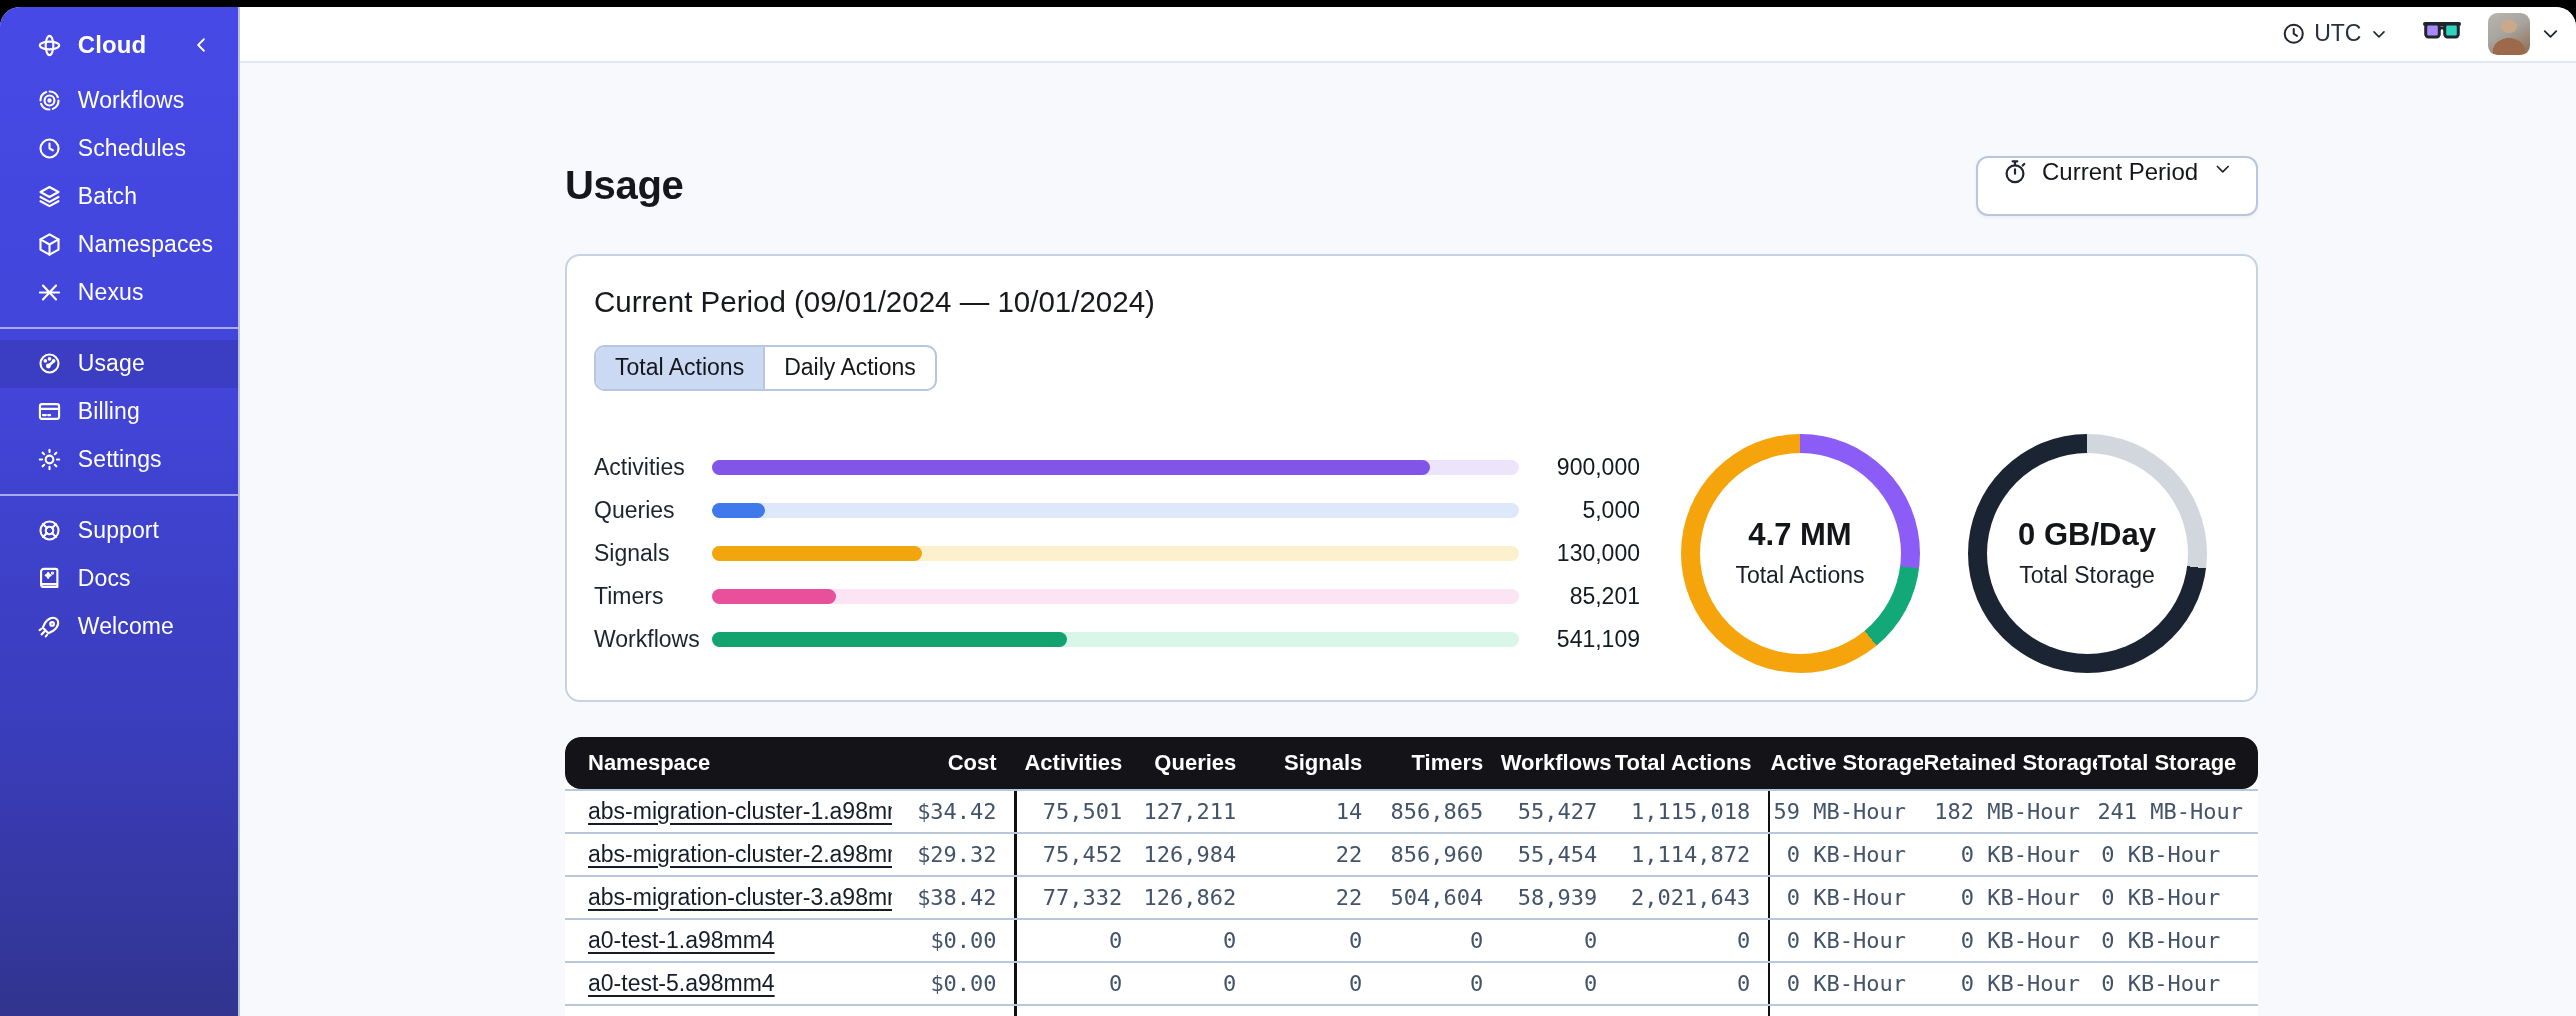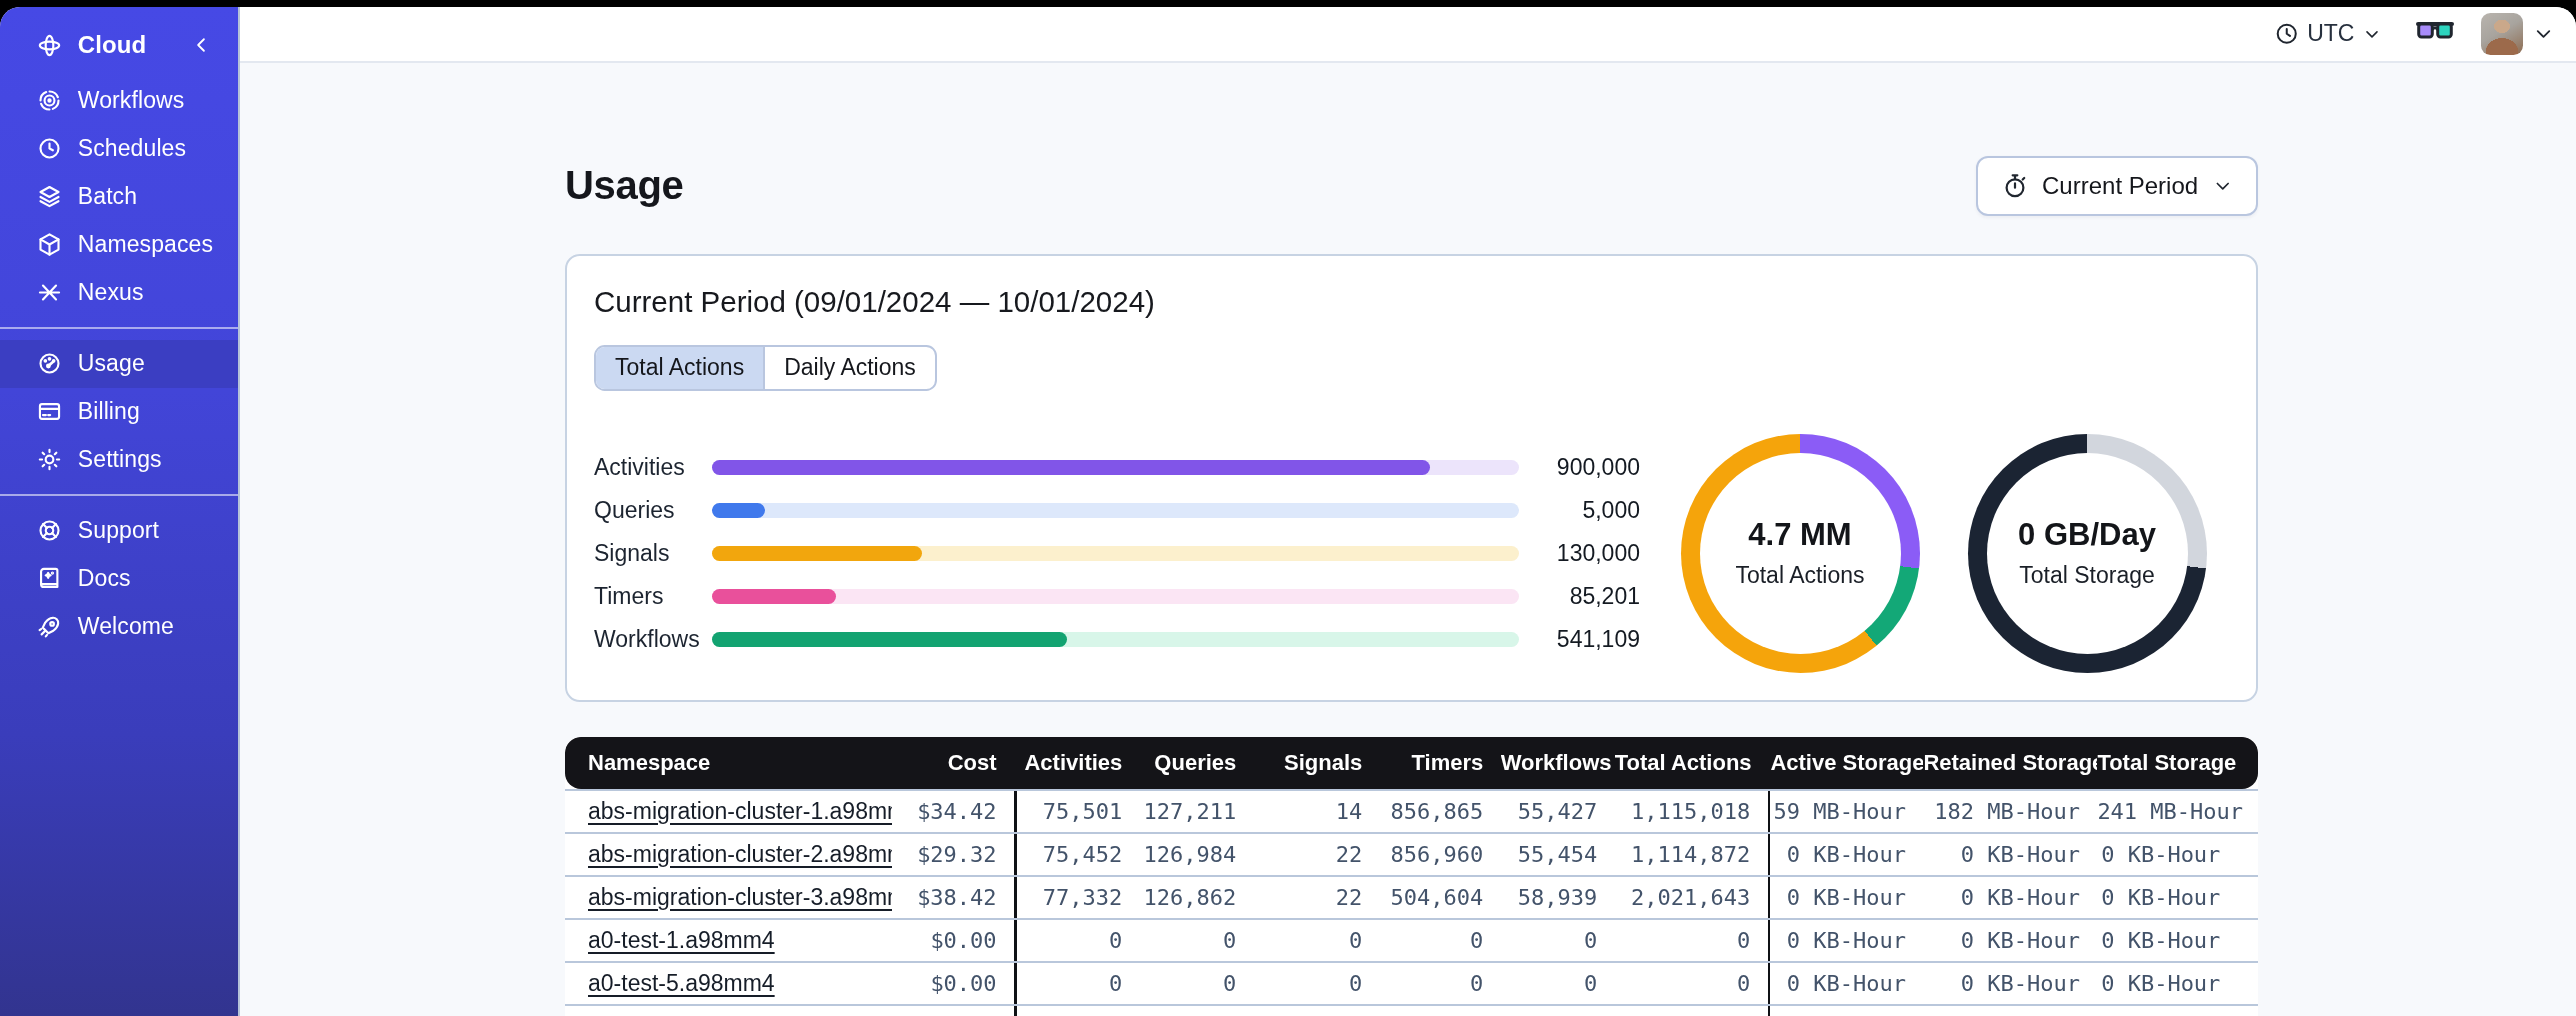--- a/index.html
+++ b/index.html
@@ -20,38 +20,38 @@
   .nav-item .ic svg { width:27px; height:27px; }
   .brand .collapse { position:absolute; right:25.5px; top:50%; transform:translateY(-50%);
                      width:23px; height:23px; }
   .side-div { height:2px; background:rgba(255,255,255,.55); margin:10.7px 0; }
   svg.sicon { fill:none; stroke:#fff; stroke-width:1.9; stroke-linecap:round; stroke-linejoin:round; }
   svg.dicon { fill:none; stroke:#20262F; stroke-width:1.9; stroke-linecap:round; stroke-linejoin:round; }
 
   
   .main { flex:1; display:flex; flex-direction:column; min-width:0; }
   .topbar { height:56px; background:#fff; border-bottom:2px solid #E3E8F0;
-            display:flex; align-items:center; justify-content:flex-end; gap:9.4px; padding-right:21px; }
+            display:flex; align-items:center; justify-content:flex-end; gap:9.4px; padding-right:14px; }
   .tz { display:flex; align-items:center; gap:8px; font-size:23px; font-weight:500; color:#27303E;
         cursor:pointer; margin-right:24px; }
   .tz svg { width:25.5px; height:25.5px; }
   .glasses-btn { width:38px; height:31px; margin-right:17.4px; cursor:pointer; display:flex; }
   .avatar { width:42px; height:42px; border-radius:9.4px; cursor:pointer; overflow:hidden;
             background:
               radial-gradient(17.4px 14.8px at 21px 13.4px, #caa88a 0 45%, transparent 46%),
               radial-gradient(27px 23px at 21px 39px, #9c6a4b 0 60%, transparent 61%),
               linear-gradient(150deg,#b9b4ae 0%,#a8a49e 45%,#8d6b50 100%); }
   .acct-chevron { width:23px; height:23px; cursor:pointer; }
 
   
   .content { flex:1; background:#F7F9FC; padding:93px 318px 0 325px; overflow:hidden; }
   .page-head { display:flex; align-items:center; justify-content:space-between; }
   .page-title { font-size:40px; font-weight:600; color:#15171C; letter-spacing:-0.3px; }
   .period-btn { height:60px; background:#fff; border:2px solid #B9C6DF; border-radius:12px;
-                display:flex; align-items:center; gap:13.4px; padding:0 23px; cursor:pointer;
+                display:flex; gap:13.4px; padding:0 23px; cursor:pointer;
                 font-size:24px; font-weight:500; color:#15171C; box-shadow:0 1.3px 3.4px rgba(30,40,70,.05); }
   .period-btn svg { width:28px; height:28px; }
   .period-btn .chev { width:21.5px; height:21.5px; }
 
   
   .card { margin-top:38px; background:#fff; border:2px solid #C7D3E3; border-radius:14.8px;
           padding:29.5px 29.5px 27px 27px; }
   .card-title { font-size:29.5px; font-weight:500; color:#17191E; }
   .seg { display:inline-flex; margin-top:25.5px; border:2px solid #B9C6DF; border-radius:10.7px;
          overflow:hidden; background:#fff; }

